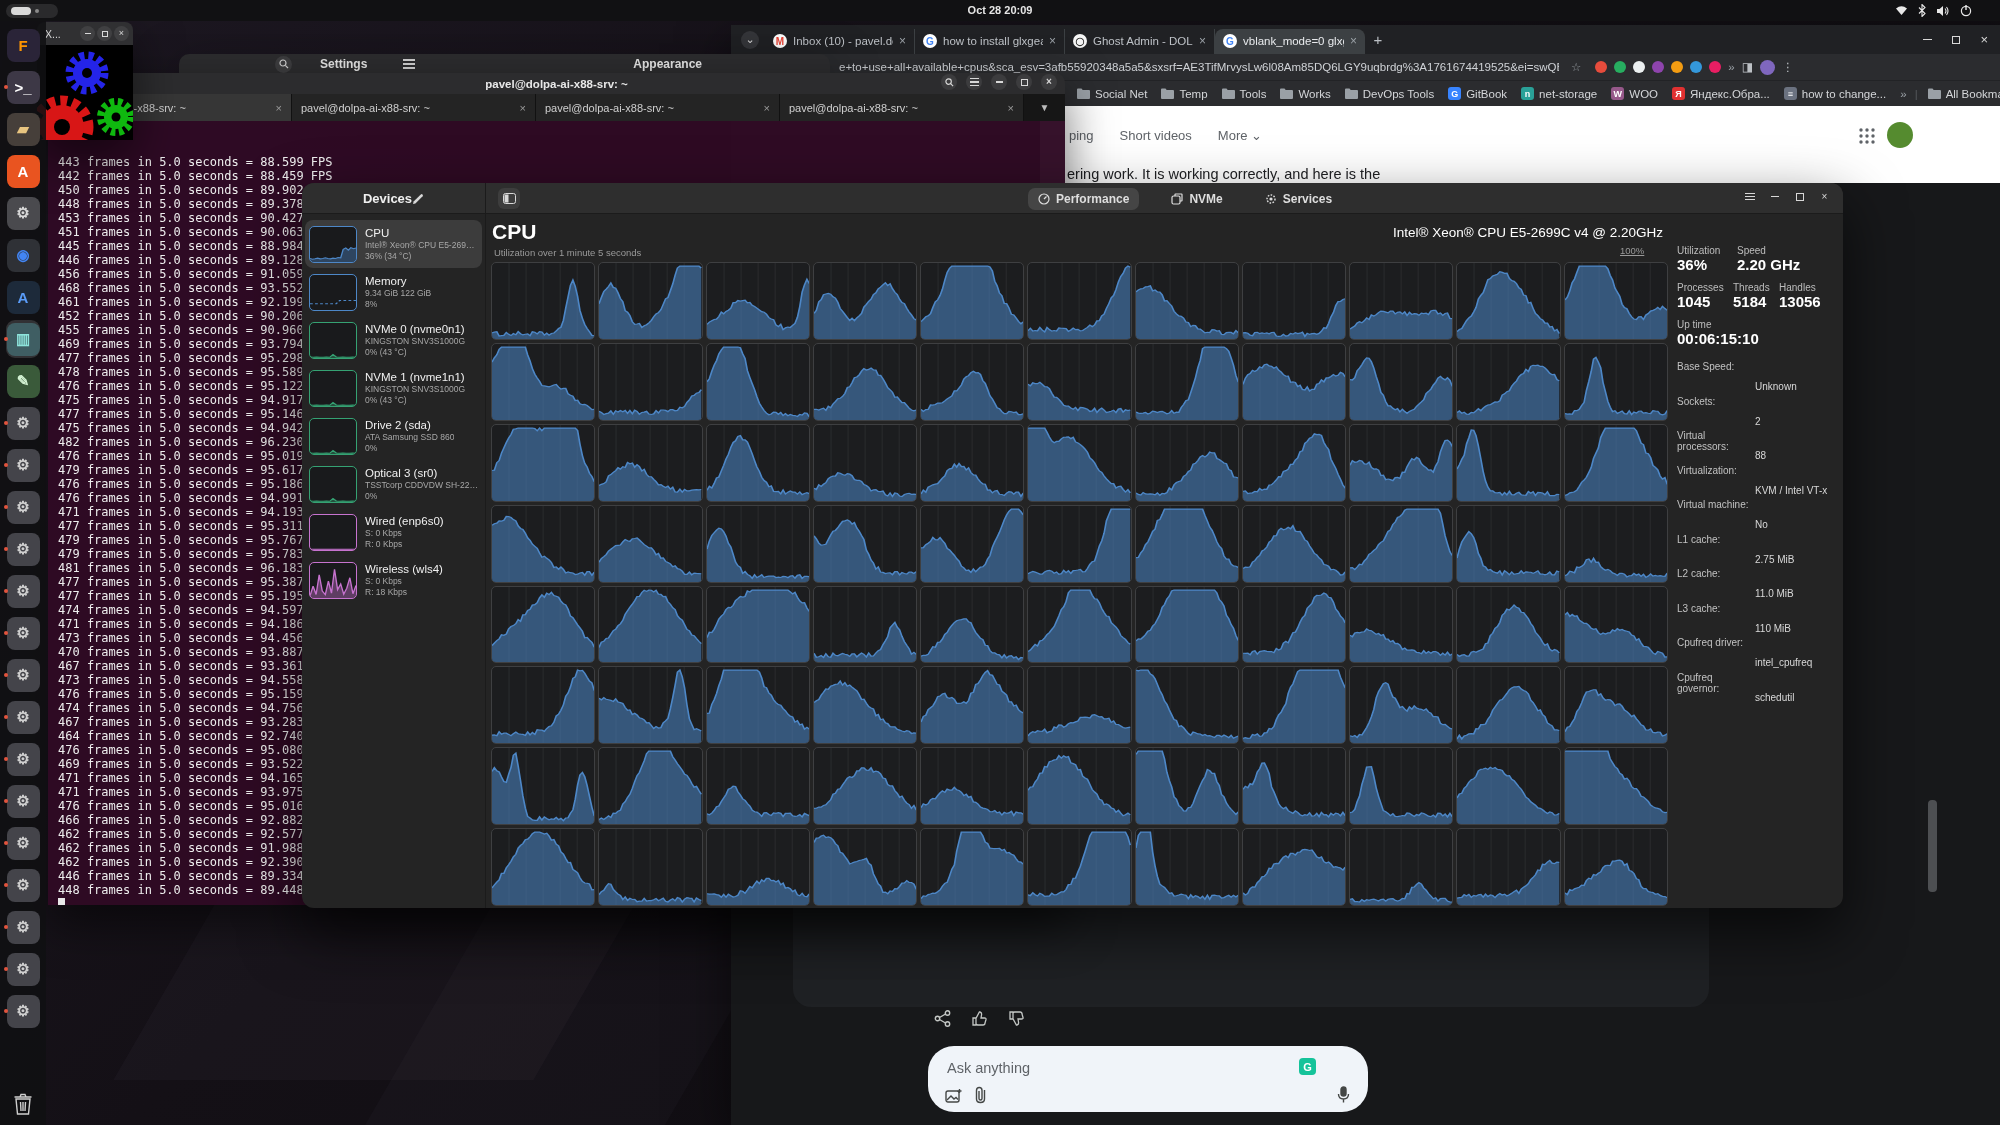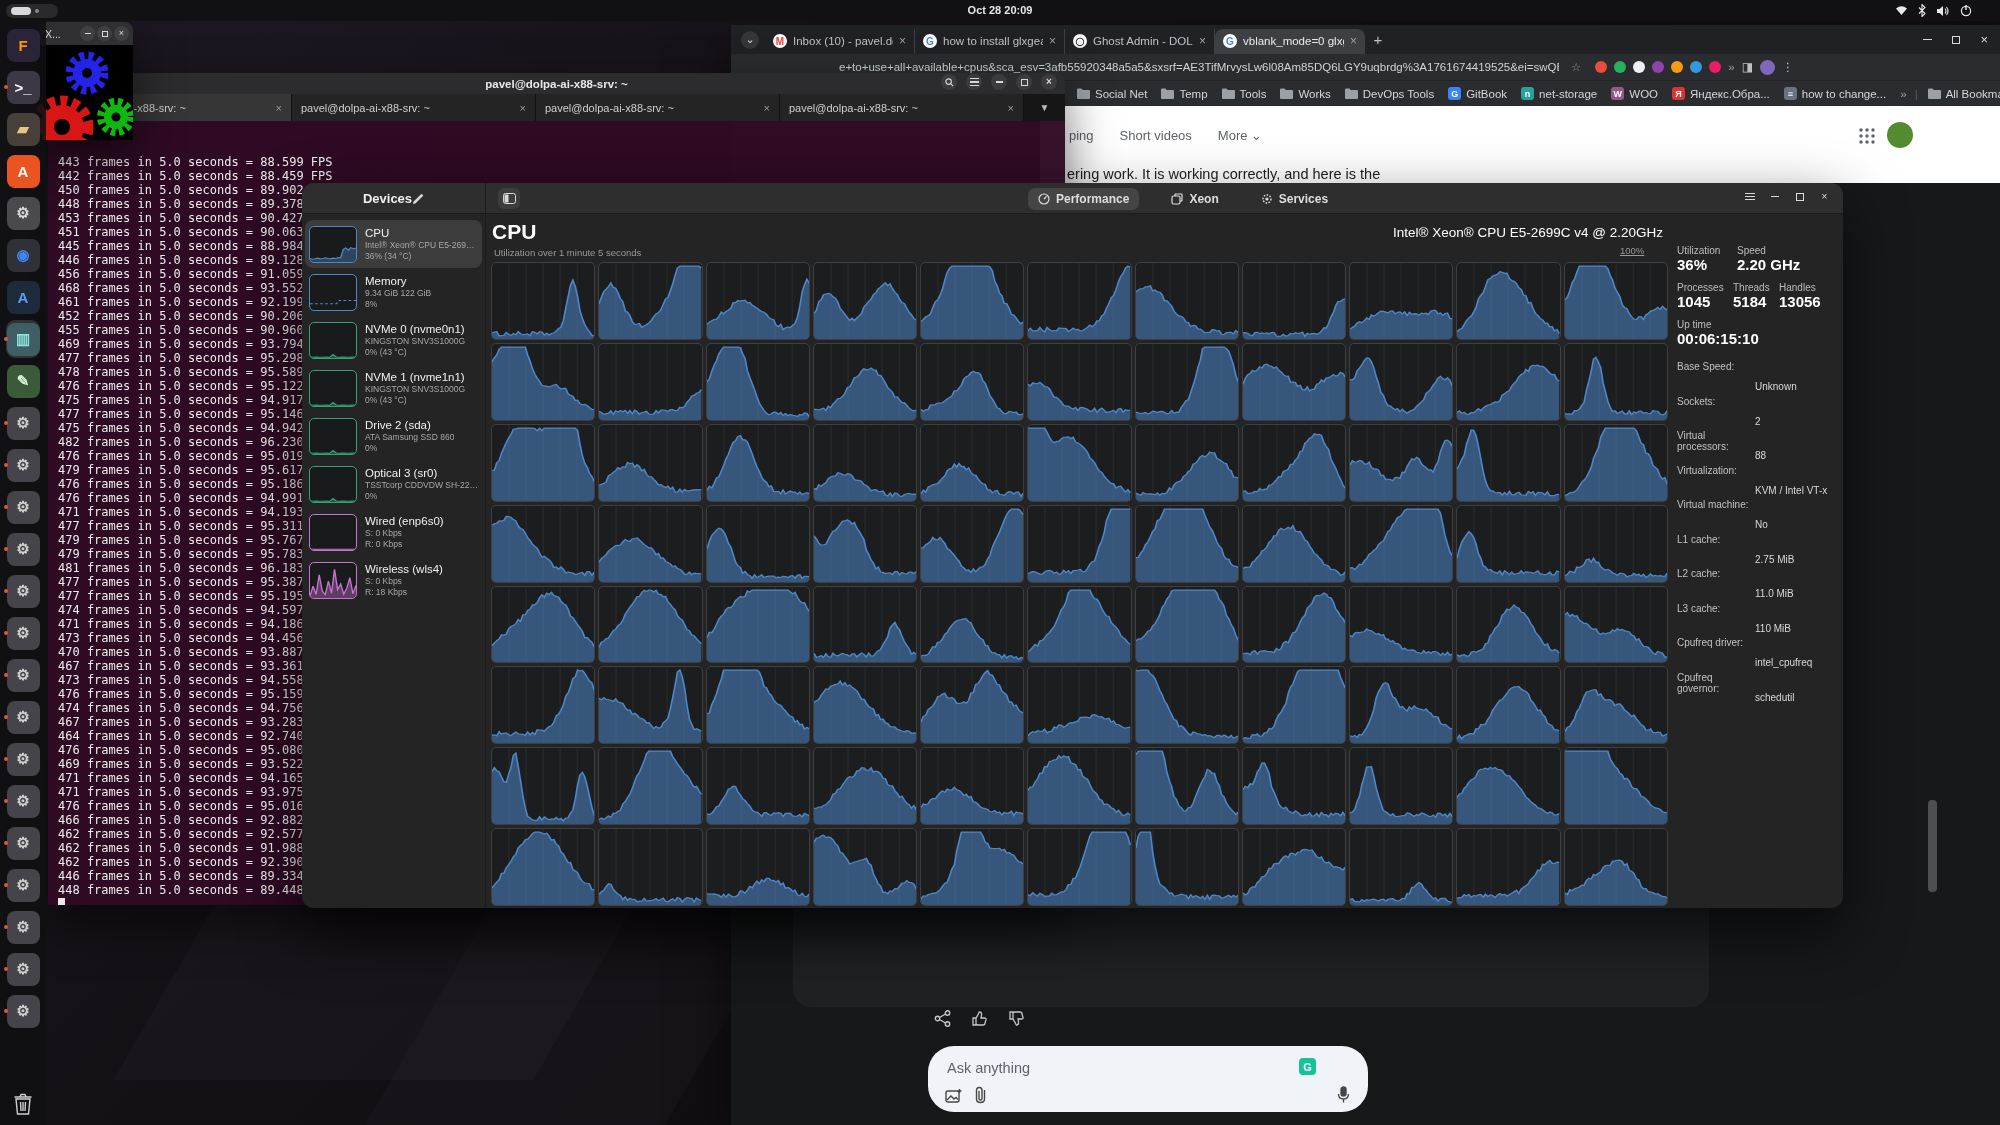--- a/index.html
+++ b/index.html
@@ -278,20 +278,35 @@
       <svg class="abs" style="right:18px;top:40px;" width="13" height="18" viewBox="0 0 13 18">
           <g stroke="#444746" stroke-width="1.4" fill="none">
             <rect x="4" y="1" width="5" height="9" rx="2.5" fill="#444746"></rect>
             <path d="M1.5 8 Q1.5 13 6.5 13 Q11.5 13 11.5 8 M6.5 13 L6.5 16.5"></path>
           </g>
         </svg>
     </div>
     <div class="scrollthumb"></div>
   </div>
 
+  <div class="win settings">
+    <div style="margin-left:96px;width:17px;height:17px;border-radius:50%;background:#3d3d3f;display:flex;align-items:center;justify-content:center;">
+      <svg width="10" height="10" viewBox="0 0 10 10">
+          <circle cx="4" cy="4" r="3" stroke="#cfcfcf" stroke-width="1.2" fill="none"></circle>
+          <path d="M6.3 6.3 L9 9" stroke="#cfcfcf" stroke-width="1.2"></path>
+        </svg>
+    </div>
+    <div style="margin-left:28px;font-weight:bold;">Settings</div>
+    <div style="margin-left:36px;display:flex;flex-direction:column;gap:2.5px;">
+      <span style="width:12px;height:1.5px;background:#cfcfcf;"></span>
+        <span style="width:12px;height:1.5px;background:#cfcfcf;"></span>
+        <span style="width:12px;height:1.5px;background:#cfcfcf;"></span>
+    </div>
+    <div style="margin-left:218px;font-weight:bold;">Appearance</div>
+  </div>
 
   <div class="win terminal">
     <div class="t-title">
       <span>pavel@dolpa-ai-x88-srv: ~</span>
       <div class="winbtns">
         <div class="wbtn">
           <svg width="9" height="9" viewBox="0 0 10 10">
               <circle cx="4" cy="4" r="3" stroke="#d8d8d8" stroke-width="1.3" fill="none"></circle>
               <path d="M6.3 6.3 L9 9" stroke="#d8d8d8" stroke-width="1.3"></path>
             </svg>
@@ -390,21 +405,21 @@
               <circle cx="6" cy="6" r="5" stroke="#dedede" stroke-width="1.2" fill="none"></circle>
               <path d="M6 6 L8.5 3.5" stroke="#dedede" stroke-width="1.3"></path>
             </svg>
             <span>Performance</span>
           </div>
           <div class="mc-navitem">
             <svg width="12" height="12" viewBox="0 0 12 12">
               <rect x="1" y="3" width="8" height="8" rx="1.5" stroke="#dedede" stroke-width="1.2" fill="none"></rect>
               <path d="M4 3 L4 1.5 Q4 1 4.5 1 L10.5 1 Q11 1 11 1.5 L11 7.5 Q11 8 10.5 8 L9 8" stroke="#dedede" stroke-width="1.2" fill="none"></path>
             </svg>
-            <span>Xeon</span>
+            <span>NVMe</span>
           </div>
           <div class="mc-navitem">
             <svg width="12" height="12" viewBox="0 0 12 12">
               <circle cx="6" cy="6" r="4" fill="none" stroke="#dedede" stroke-width="1.4" stroke-dasharray="1.6 1.4"></circle>
               <circle cx="6" cy="6" r="1.6" fill="#dedede"></circle>
             </svg>
             <span>Services</span>
           </div>
         </div>
       <div class="mc-ctl">

